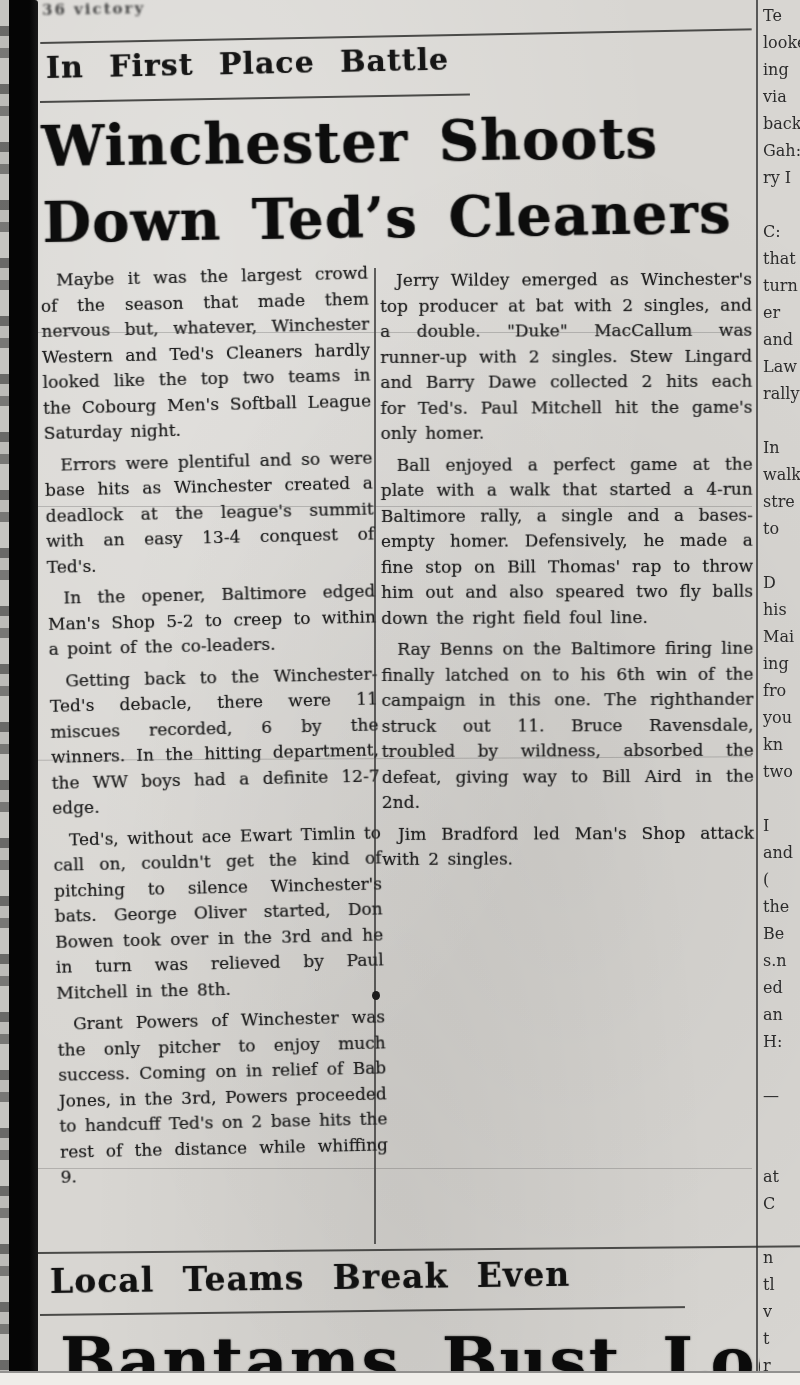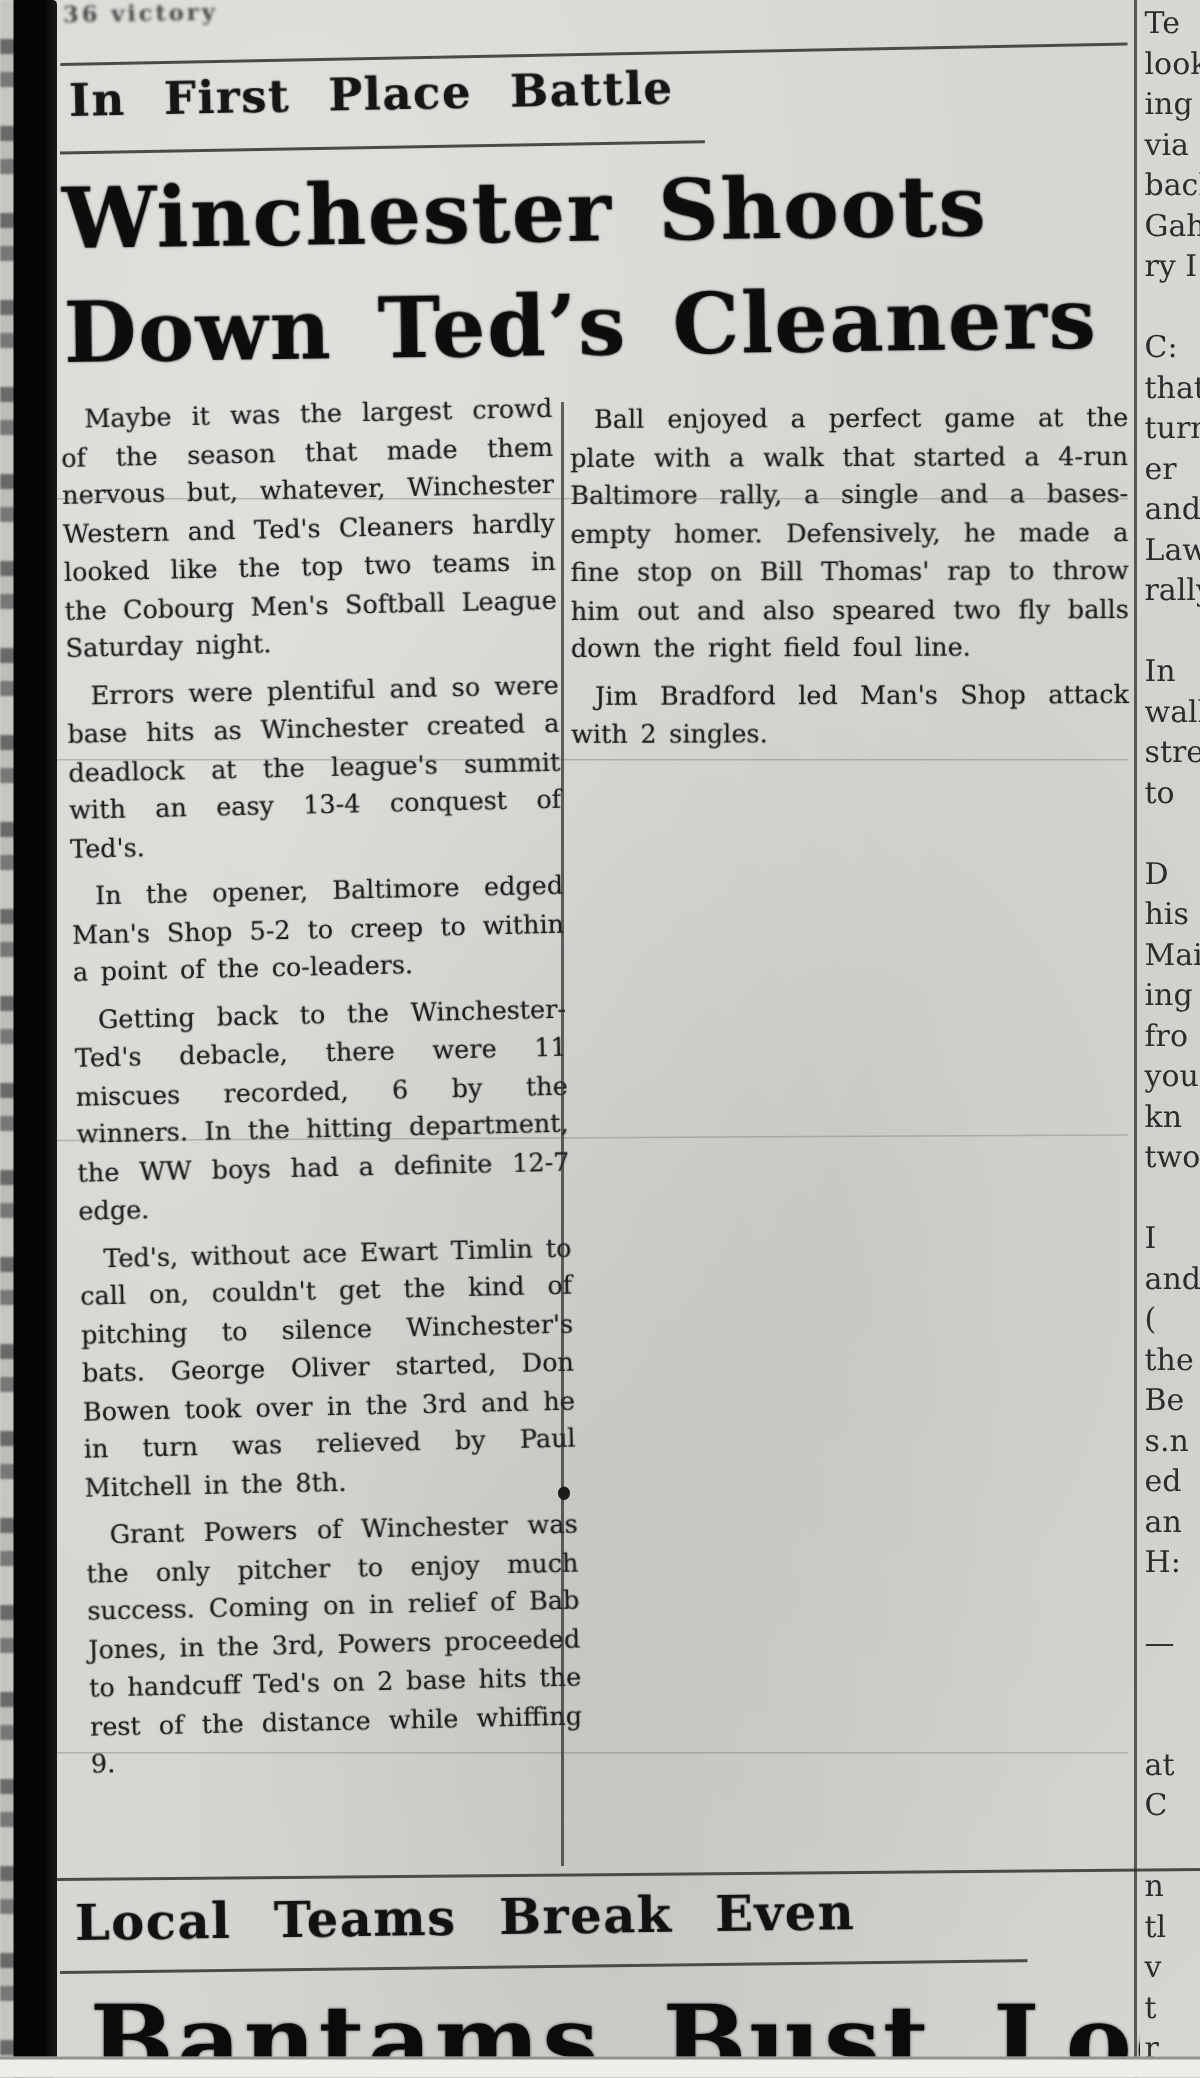--- a/index.html
+++ b/index.html
@@ -33,21 +33,21 @@
     background:linear-gradient(90deg,#050505 0 70%,#1a1a1a);
     border-radius:0 3px 3px 0;
   }
   
   .right-rule{
     position:absolute;left:756px;top:0;width:2px;height:1385px;
     background:rgba(45,45,45,0.75);filter:blur(0.3px);
   }
   .right-margin{
     position:absolute;left:763px;top:2px;width:37px;
-    font-size:20px;line-height:27px;color:#2c2c2c;
+    font-size:16px;line-height:27px;color:#2c2c2c;
     filter:blur(0.35px);white-space:nowrap;
   }
   .right-margin div{height:27px;}
 
   .frag-top{
     position:absolute;left:42px;top:0px;
     font-size:15px;font-weight:bold;color:rgba(55,55,55,0.9);
     letter-spacing:2px;filter:blur(1.1px);
     transform:rotate(-1deg);
   }
@@ -139,21 +139,23 @@
     <div class="col col-left">
         <p>Maybe it was the largest crowd of the season that made them nervous but, whatever, Winchester Western and Ted's Cleaners hardly looked like the top two teams in the Cobourg Men's Softball League Saturday night.</p>
         <p>Errors were plentiful and so were base hits as Winchester created a deadlock at the league's summit with an easy 13-4 conquest of Ted's.</p>
         <p>In the opener, Baltimore edged Man's Shop 5-2 to creep to within a point of the co-leaders.</p>
         <p>Getting back to the Winchester-Ted's debacle, there were 11 miscues recorded, 6 by the winners. In the hitting department, the WW boys had a definite 12-7 edge.</p>
         <p>Ted's, without ace Ewart Timlin to call on, couldn't get the kind of pitching to silence Winchester's bats. George Oliver started, Don Bowen took over in the 3rd and he in turn was relieved by Paul Mitchell in the 8th.</p>
         <p>Grant Powers of Winchester was the only pitcher to enjoy much success. Coming on in relief of Bab Jones, in the 3rd, Powers proceeded to handcuff Ted's on 2 base hits the rest of the distance while whiffing 9.</p>
       </div>
     <div class="col-divider"></div>
     <div class="col col-right">
+        <p>Jerry Wildey emerged as Winchester's top producer at bat with 2 singles, and a double. "Duke" MacCallum was runner-up with 2 singles. Stew Lingard and Barry Dawe collected 2 hits each for Ted's. Paul Mitchell hit the game's only homer.</p>
         <p>Ball enjoyed a perfect game at the plate with a walk that started a 4-run Baltimore rally, a single and a bases-empty homer. Defensively, he made a fine stop on Bill Thomas' rap to throw him out and also speared two fly balls down the right field foul line.</p>
+        <p>Ray Benns on the Baltimore firing line finally latched on to his 6th win of the campaign in this one. The righthander struck out 11. Bruce Ravensdale, troubled by wildness, absorbed the defeat, giving way to Bill Aird in the 2nd.</p>
         <p>Jim Bradford led Man's Shop attack with 2 singles.</p>
       </div>
   </div>
 
   <div class="ink-dot"></div>
   <div class="scanline sl1"></div>
   <div class="scanline sl2"></div>
   <div class="scanline sl3"></div>
   <div class="scanline sl4"></div>
 

